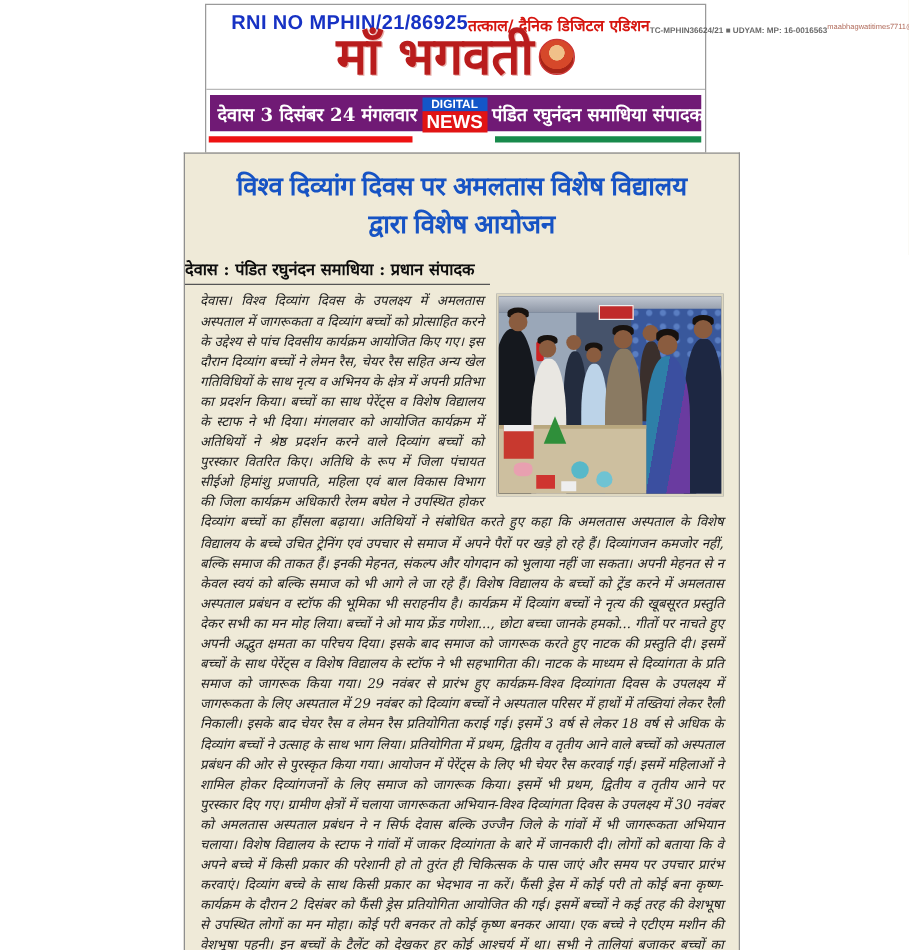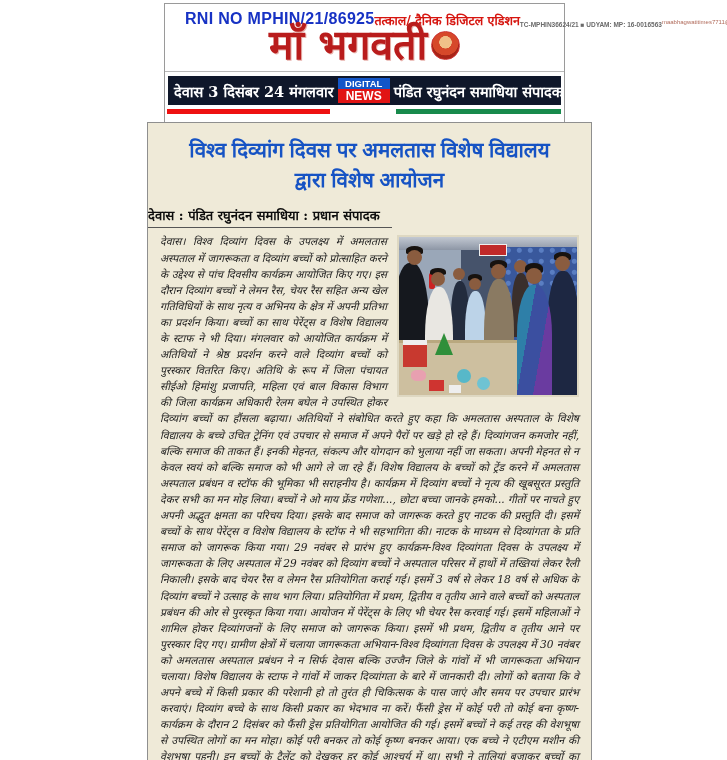--- a/index.html
+++ b/index.html
@@ -37,32 +37,32 @@
     color:#b91c1c;font-weight:bold;font-size:41px;line-height:1.05;
     font-family:"DejaVu Serif",serif;text-shadow:1px 1px 0 #e8b3ad;white-space:nowrap;
   }
   .deity{
     width:27px;height:27px;border-radius:50%;flex:0 0 auto;
     background:radial-gradient(circle at 50% 38%, #f0c089 0 28%, #d6482a 30% 60%, #a82417 62% 100%);
     border:1px solid #c33;
   }
   
   .dateline{
-    margin:4px 3px 0 3px;background:#0f172a;height:29px;
+    margin:4px 3px 0 3px;background:#701a75;height:29px;
     display:flex;align-items:stretch;justify-content:space-between;
     padding:0 6px;box-sizing:border-box;
   }
   .date-text,.editor-text{
     color:#ffffff;font-weight:bold;font-size:14.5px;align-self:center;
     font-family:"DejaVu Serif",serif;white-space:nowrap;
   }
   .badge{width:52px;display:flex;flex-direction:column;margin:2px 4px;flex:0 0 auto;}
   .badge-top{background:#1356c8;color:#fff;font-weight:bold;font-size:9.5px;
     flex:1;display:flex;align-items:center;justify-content:center;}
-  .badge-bottom{background:#e11414;color:#fff;font-weight:bold;font-size:12px;
+  .badge-bottom{background:#e11414;color:#fff;font-weight:bold;font-size:15px;
     text-align:center;flex:1;display:flex;align-items:center;justify-content:center;}
   .color-bars{position:relative;height:5px;margin-top:4px;}
   .bar-red{position:absolute;left:2px;top:0;width:163px;height:5px;background:#ee1111;}
   .bar-green{position:absolute;right:3px;top:0;width:165px;height:5px;background:#188a4c;}
   
   .article-box{
     position:absolute;left:147px;top:122px;width:445px;height:704px;
     background:#efead8;border:1px solid #8f8f8f;border-bottom:3px solid #aeaeae;
     box-sizing:border-box;overflow:hidden;
   }

